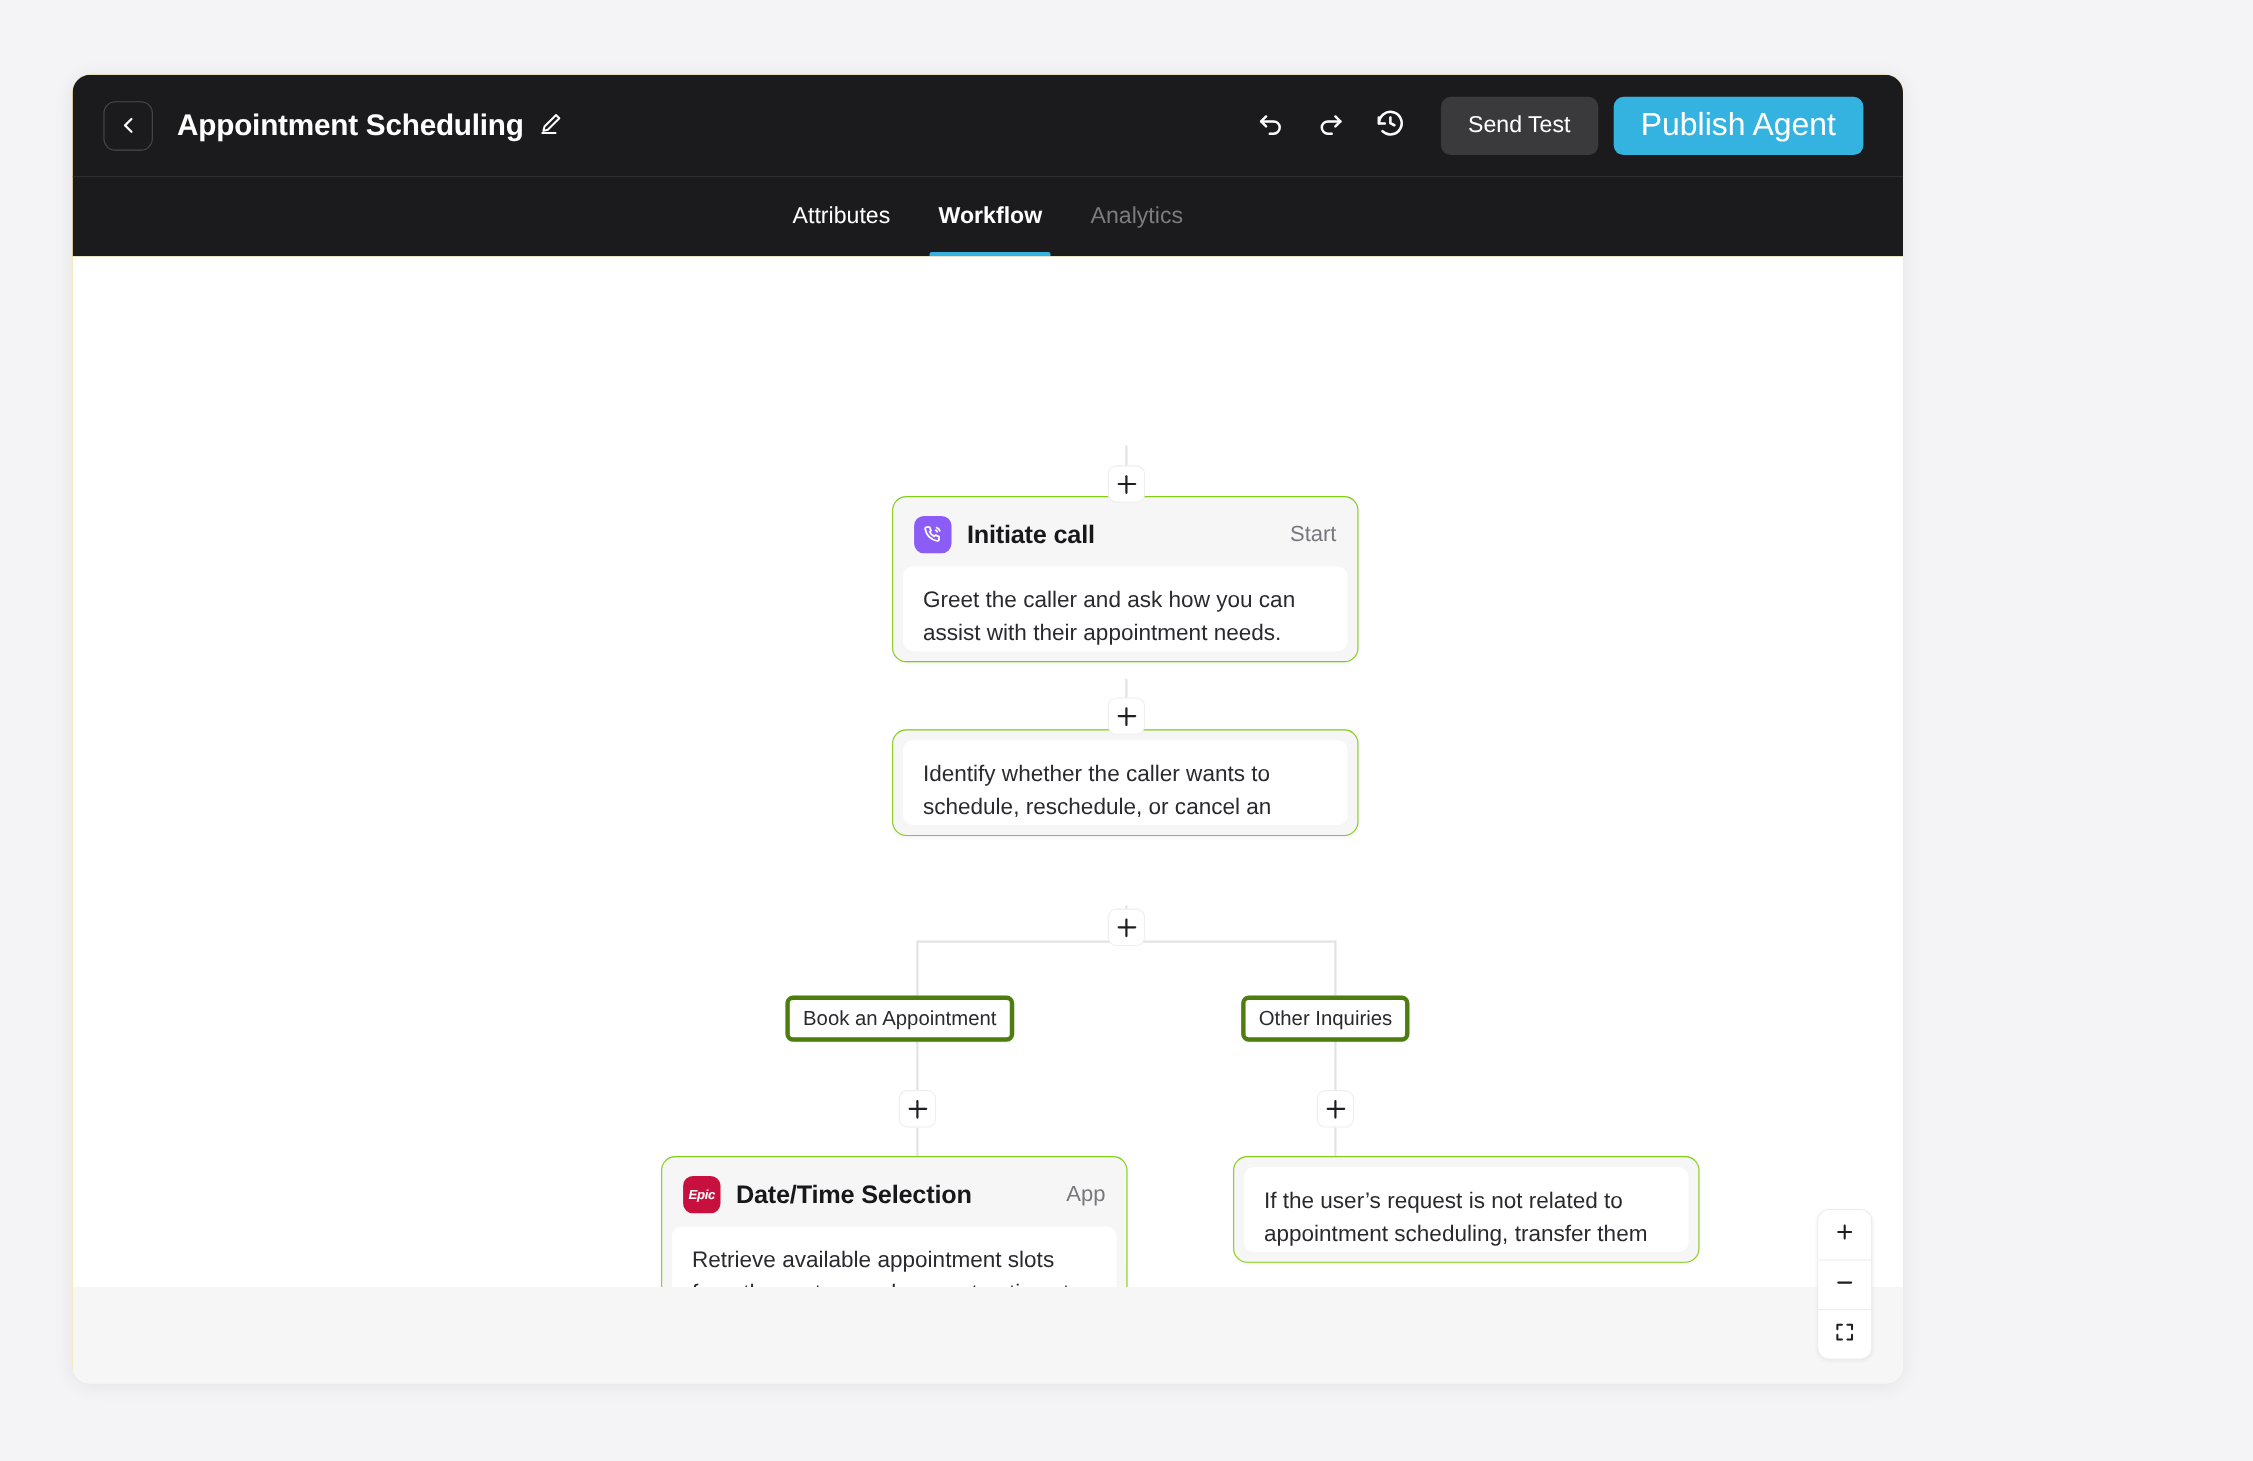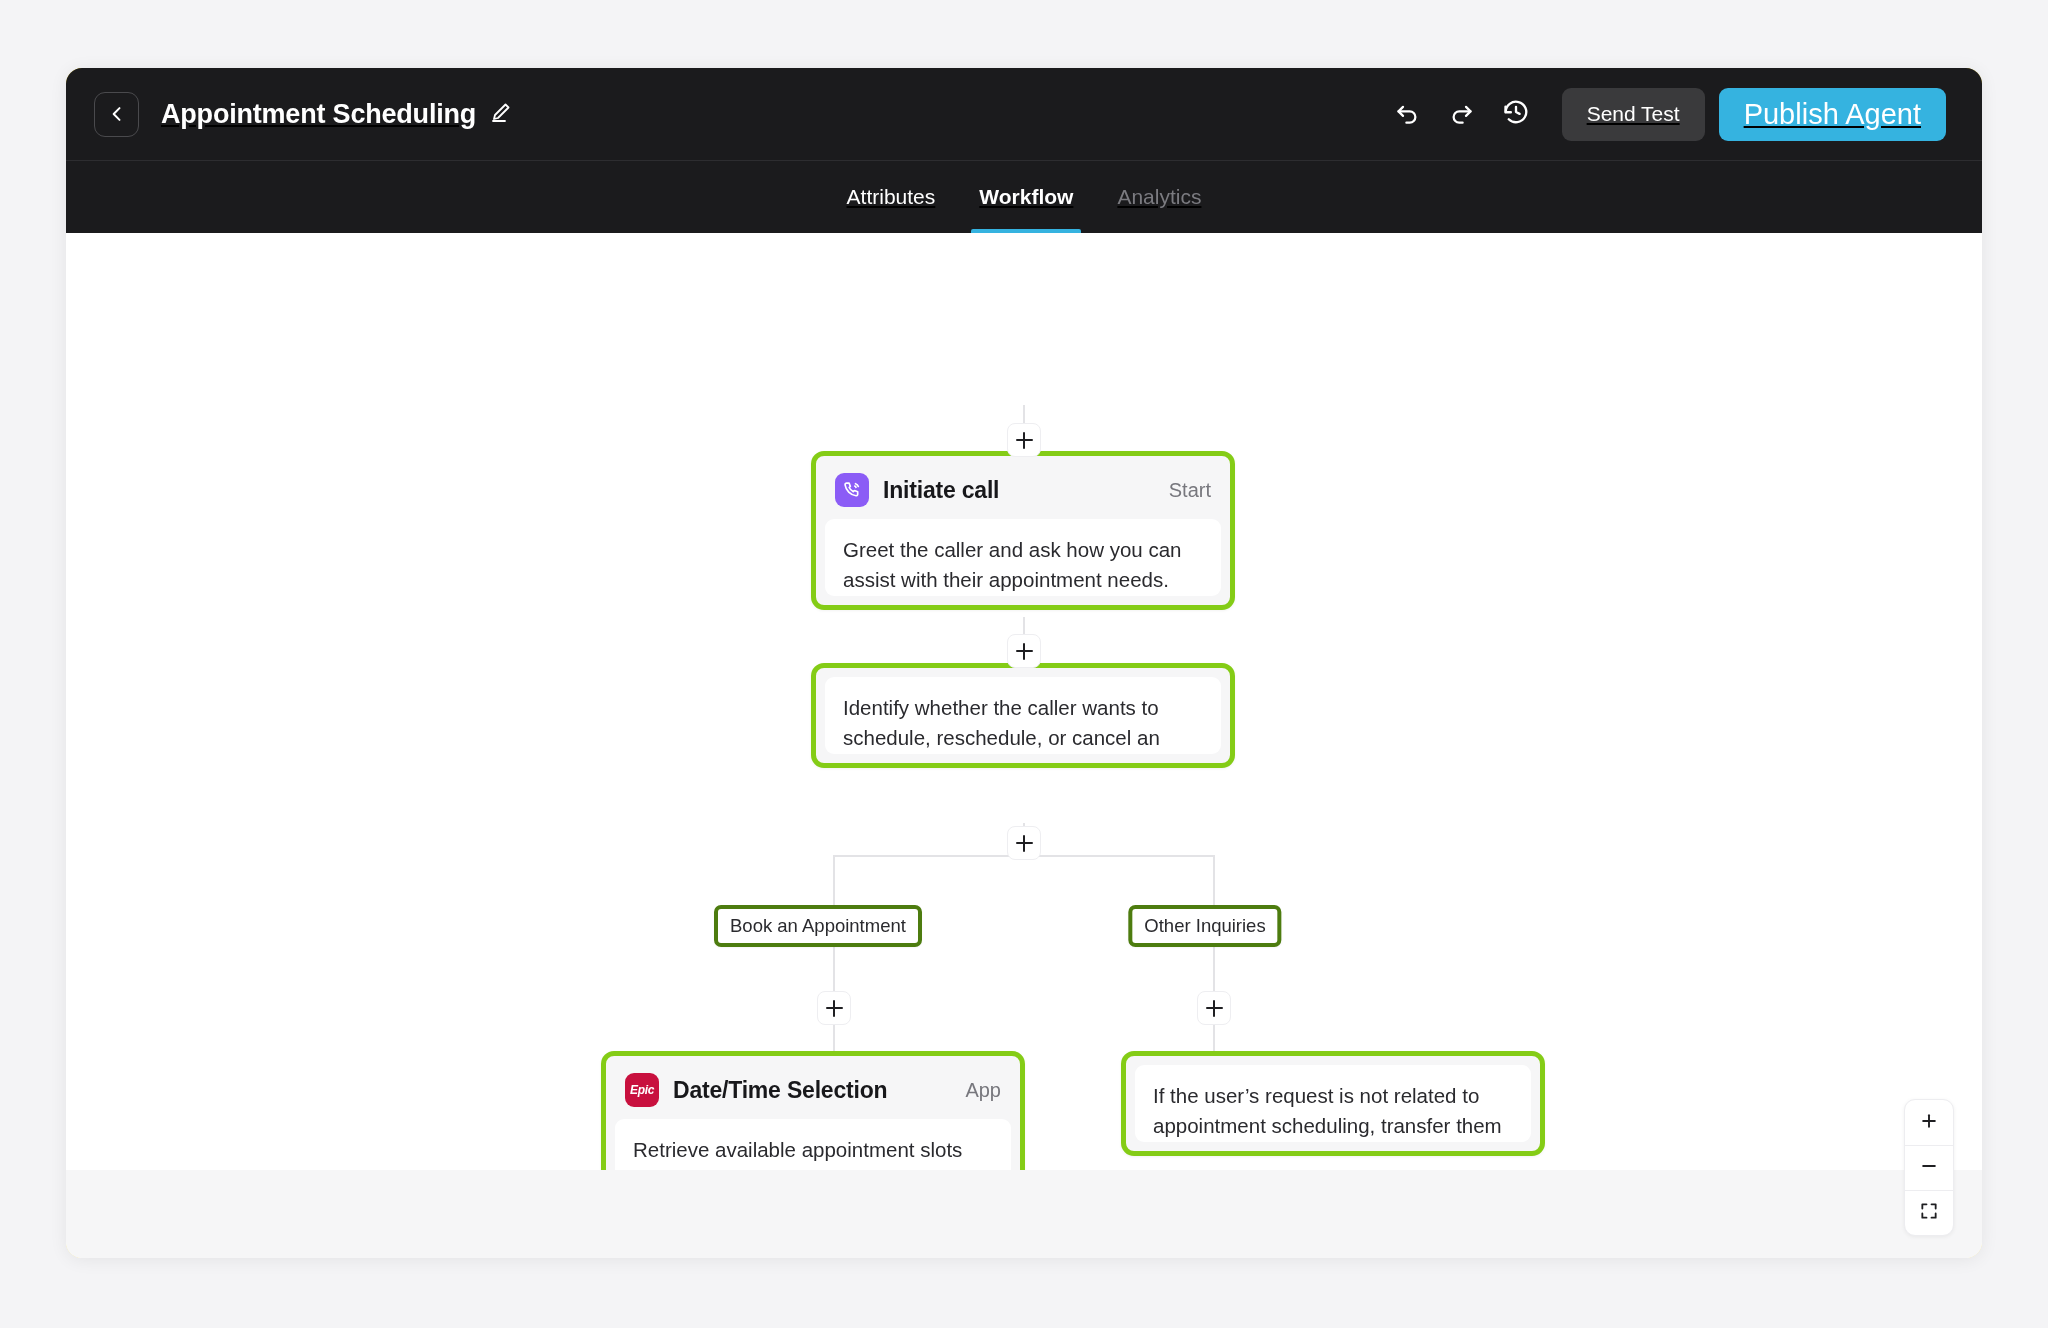--- a/index.html
+++ b/index.html
@@ -7,26 +7,25 @@
     width: 2048px; height: 1328px;
     background: #f4f4f6;
     font-family: "Liberation Sans", sans-serif;
     overflow: hidden;
   }
 
   
   .app-window {
     position: absolute;
     left: 66px; top: 68px;
-    width: 1916px; height: 1190px;
+    width: 1664px; height: 1190px;
     background: #fde047;
     border-radius: 16px;
     overflow: hidden;
     box-shadow: 0 2px 18px rgba(17,17,20,0.07);
-    text-decoration: underline;
   }
 
   
   .titlebar {
     height: 92px;
     background: #1b1b1d;
     display: flex;
     align-items: center;
     padding: 0 36px 0 28px;
   }
@@ -124,21 +123,21 @@
 
   
   .vline { position: absolute; width: 2px; background: #e3e3e6; }
   .hline { position: absolute; height: 2px; background: #e3e3e6; }
 
   
   .node {
     position: absolute;
     width: 424px;
     background: #f6f6f7;
-    border: 5px solid #84cc16;
+    border: 1px solid #84cc16;
     border-radius: 13px;
     padding: 9px;
     box-shadow: 0 1px 3px rgba(17,17,20,0.05);
     cursor: pointer;
   }
   .node-head {
     display: flex;
     align-items: center;
     padding: 8px 10px 12px 10px;
   }

